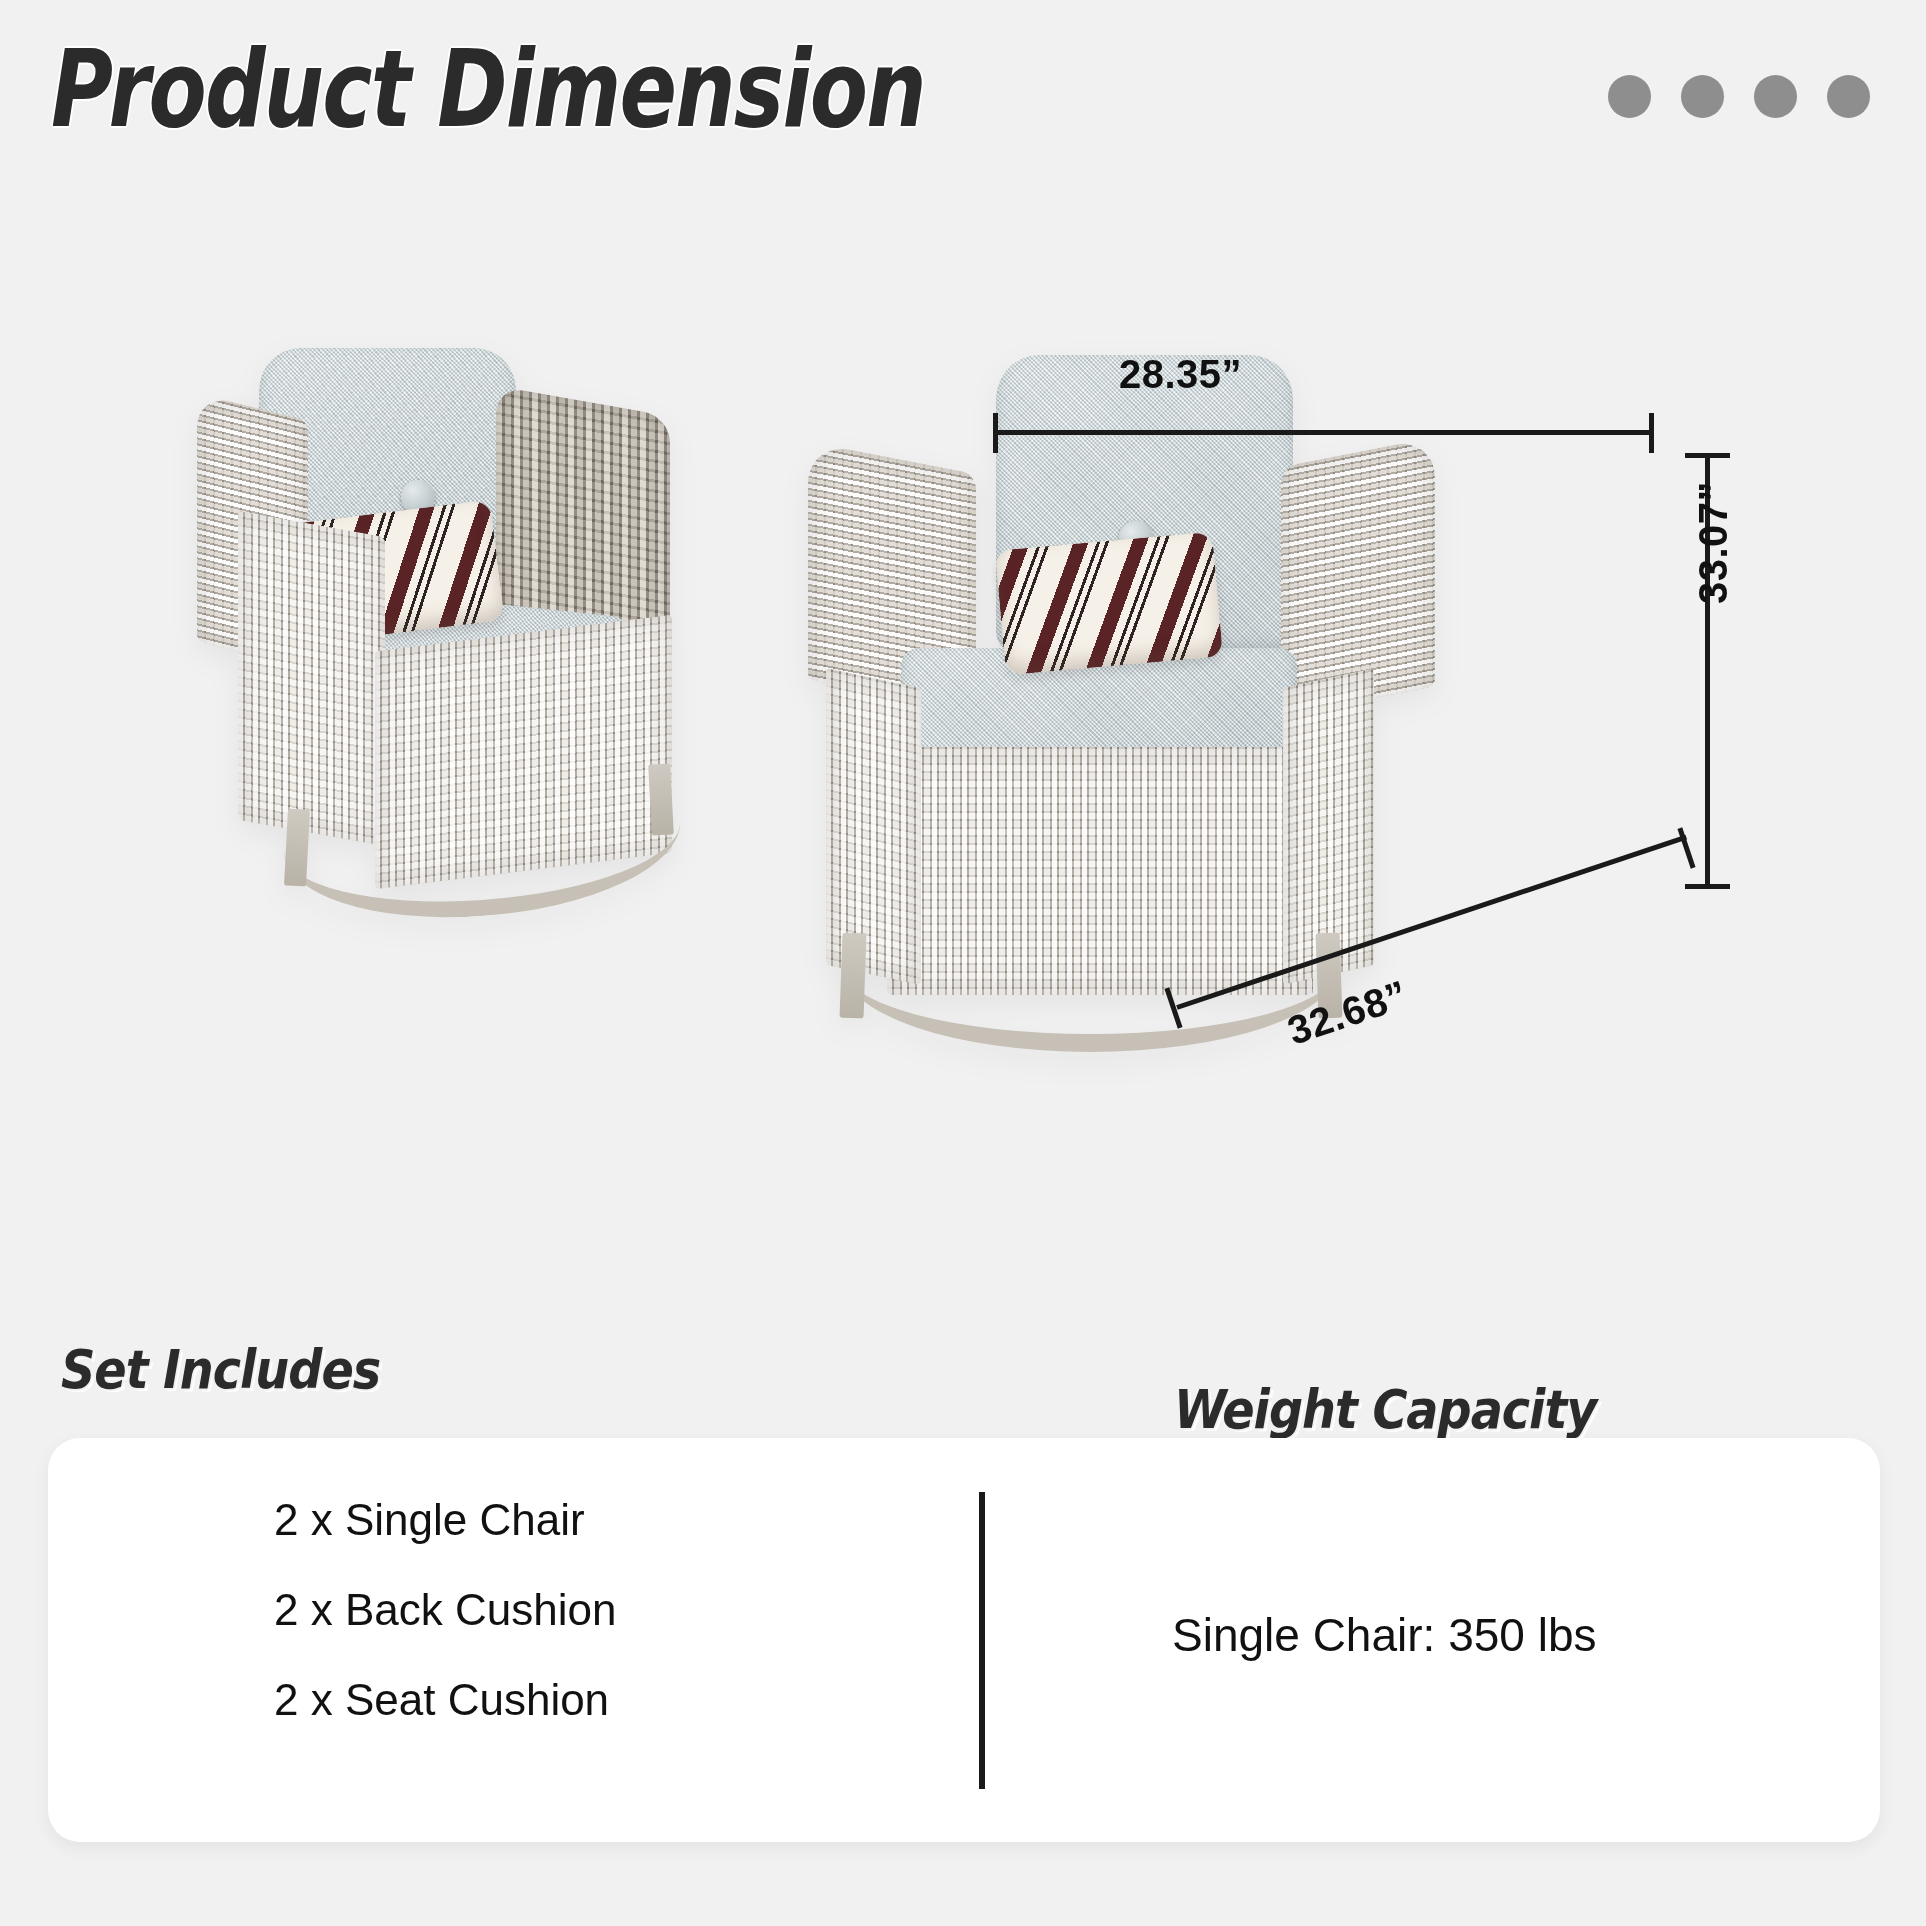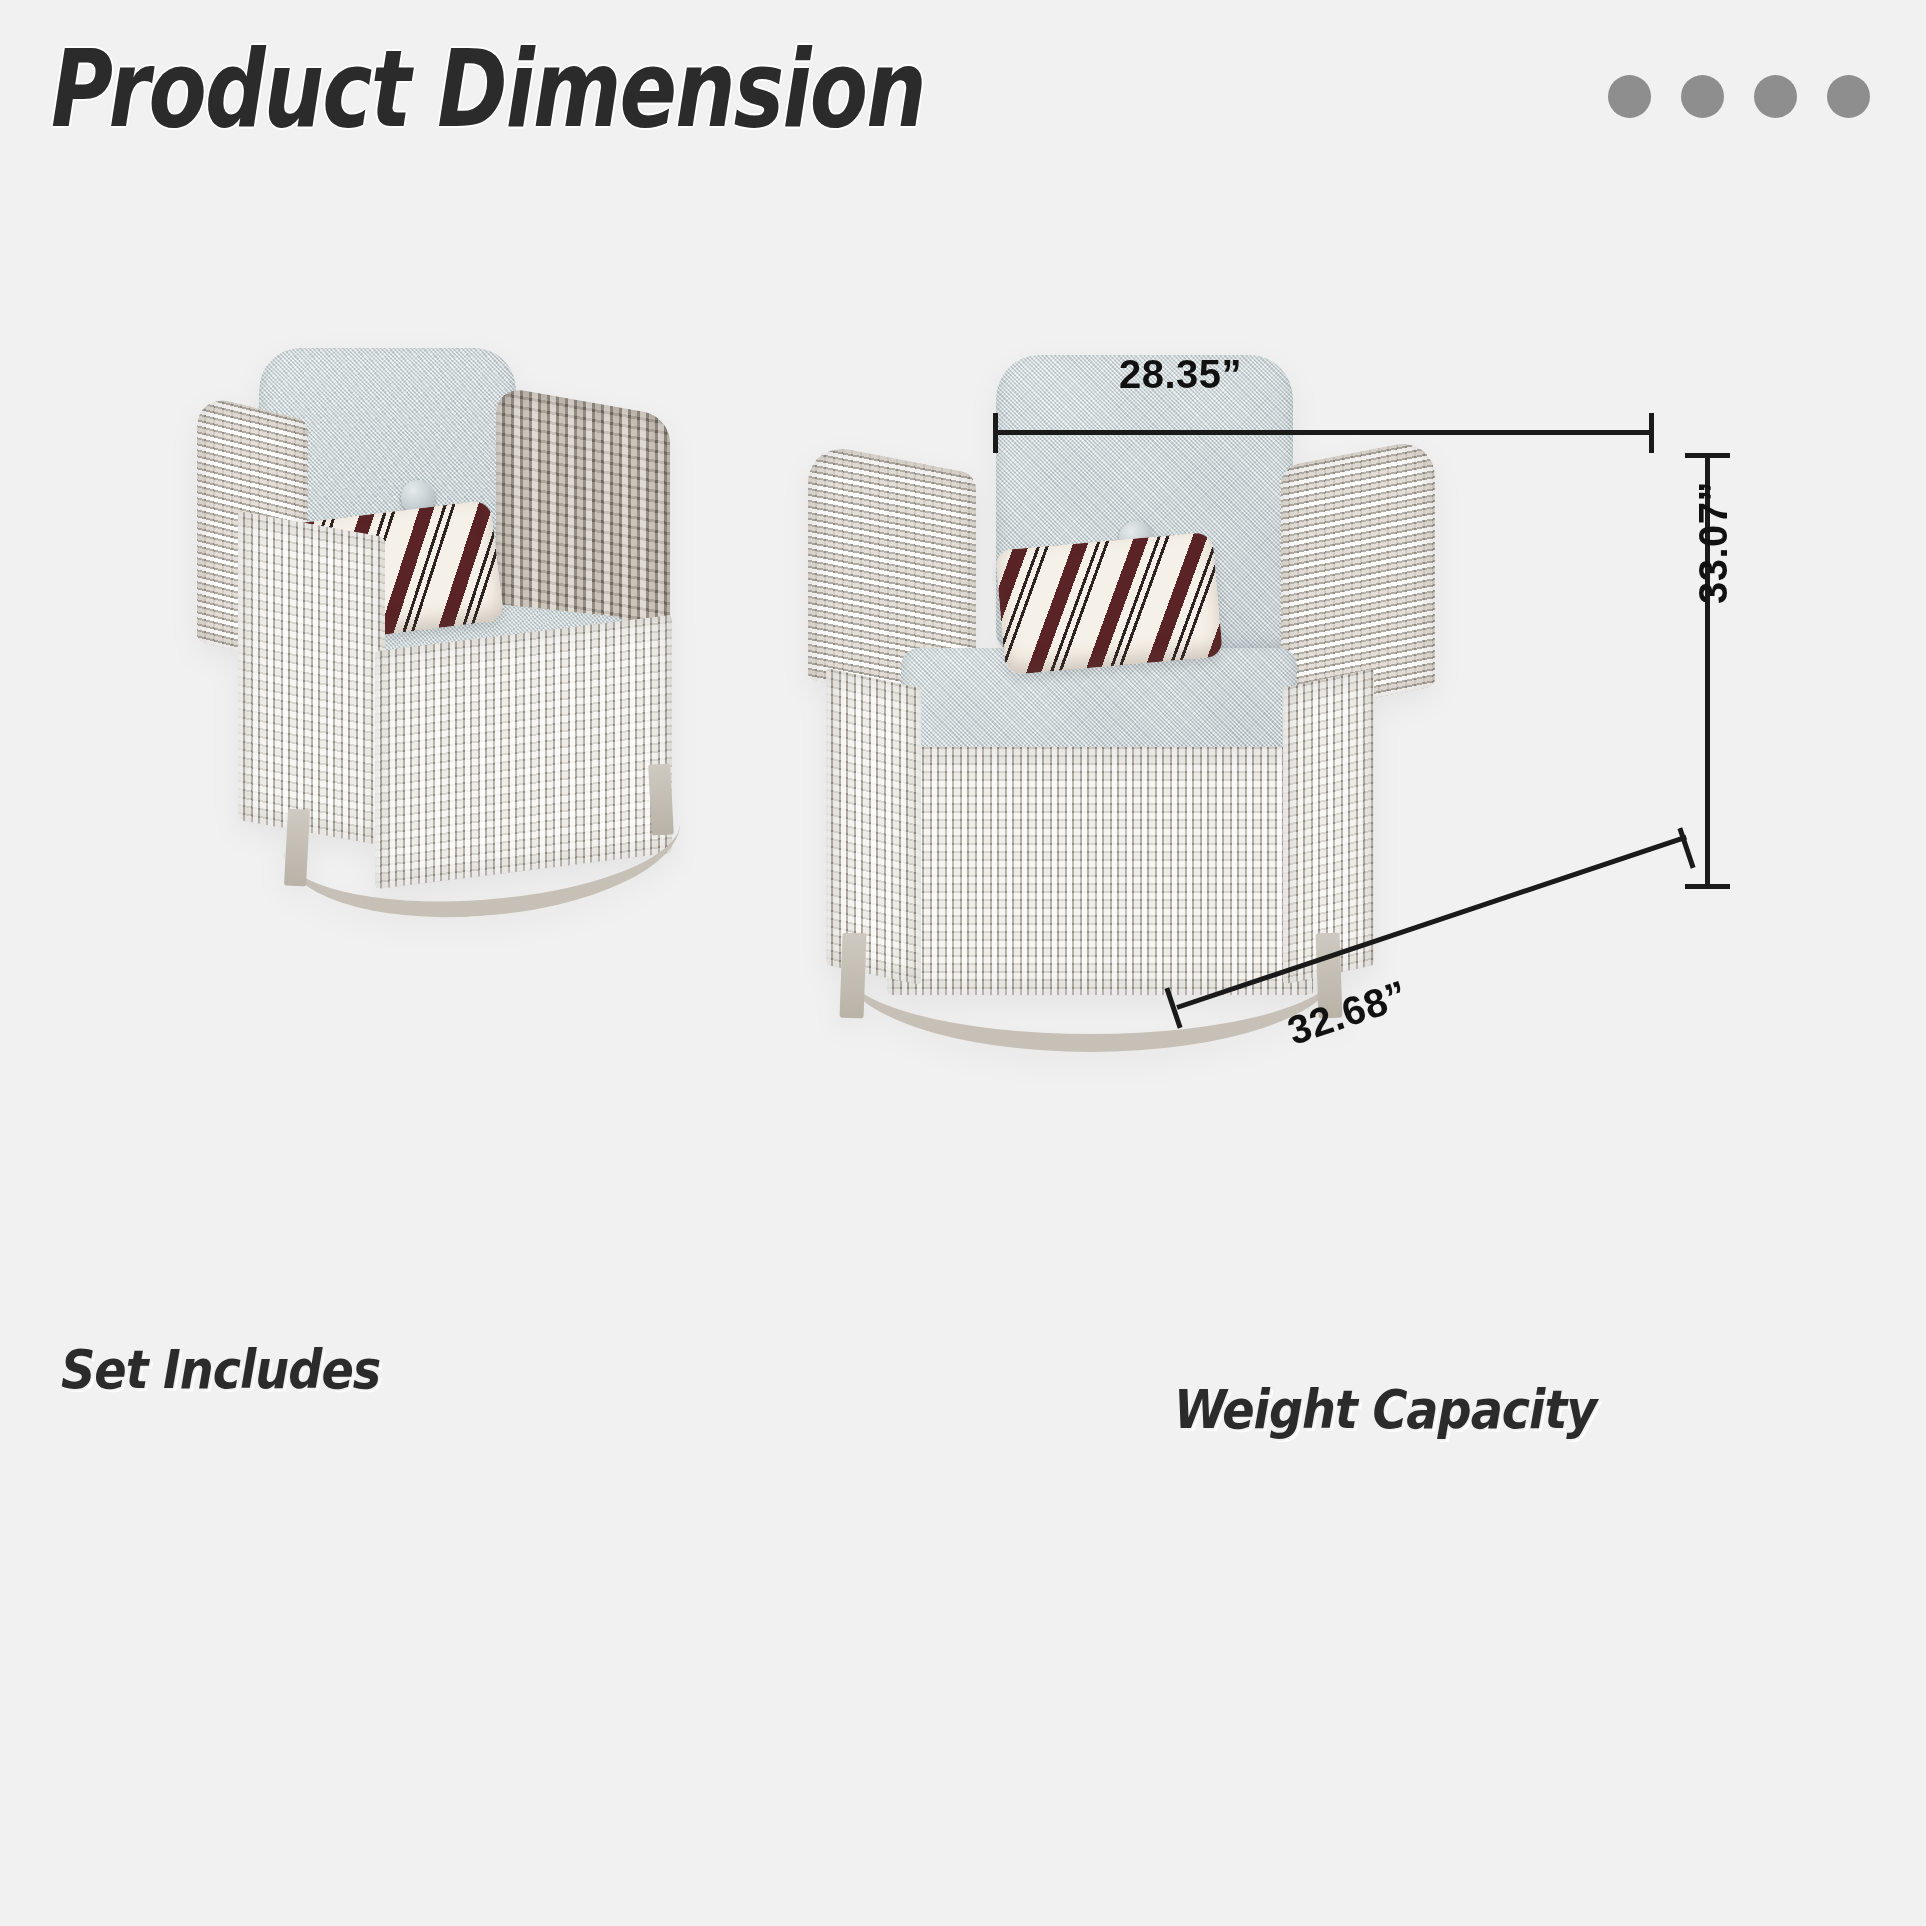--- a/index.html
+++ b/index.html
@@ -360,16 +360,28 @@
       <div class="dim-cap" style="left:513px; top:-83px; width:5px; height:42px; transform: rotate(-18.5deg);"></div>
       <div class="dim-label" style="left:111px; top:101px; transform: rotate(-18.5deg); transform-origin: left top;">32.68”</div>
     </div>
 
   </div>
 
   <div class="section-heading" style="left:61px; top:1339px;">Set Includes</div>
 
   <div class="section-heading" style="left:1174px; top:1335px;margin-top:44px;">Weight Capacity</div>
 
+  <div class="info-card">
+
+    <div class="includes-list">
+      <div class="includes-item">2 x Single Chair</div>
+      <div class="includes-item">2 x Back Cushion</div>
+      <div class="includes-item">2 x Seat Cushion</div>
+    </div>
+
+    <div class="card-divider"></div>
+
+    <div class="capacity-text">Single Chair: 350 lbs</div>
+  </div>
 
 
 </div>
 
 
 </body></html>

